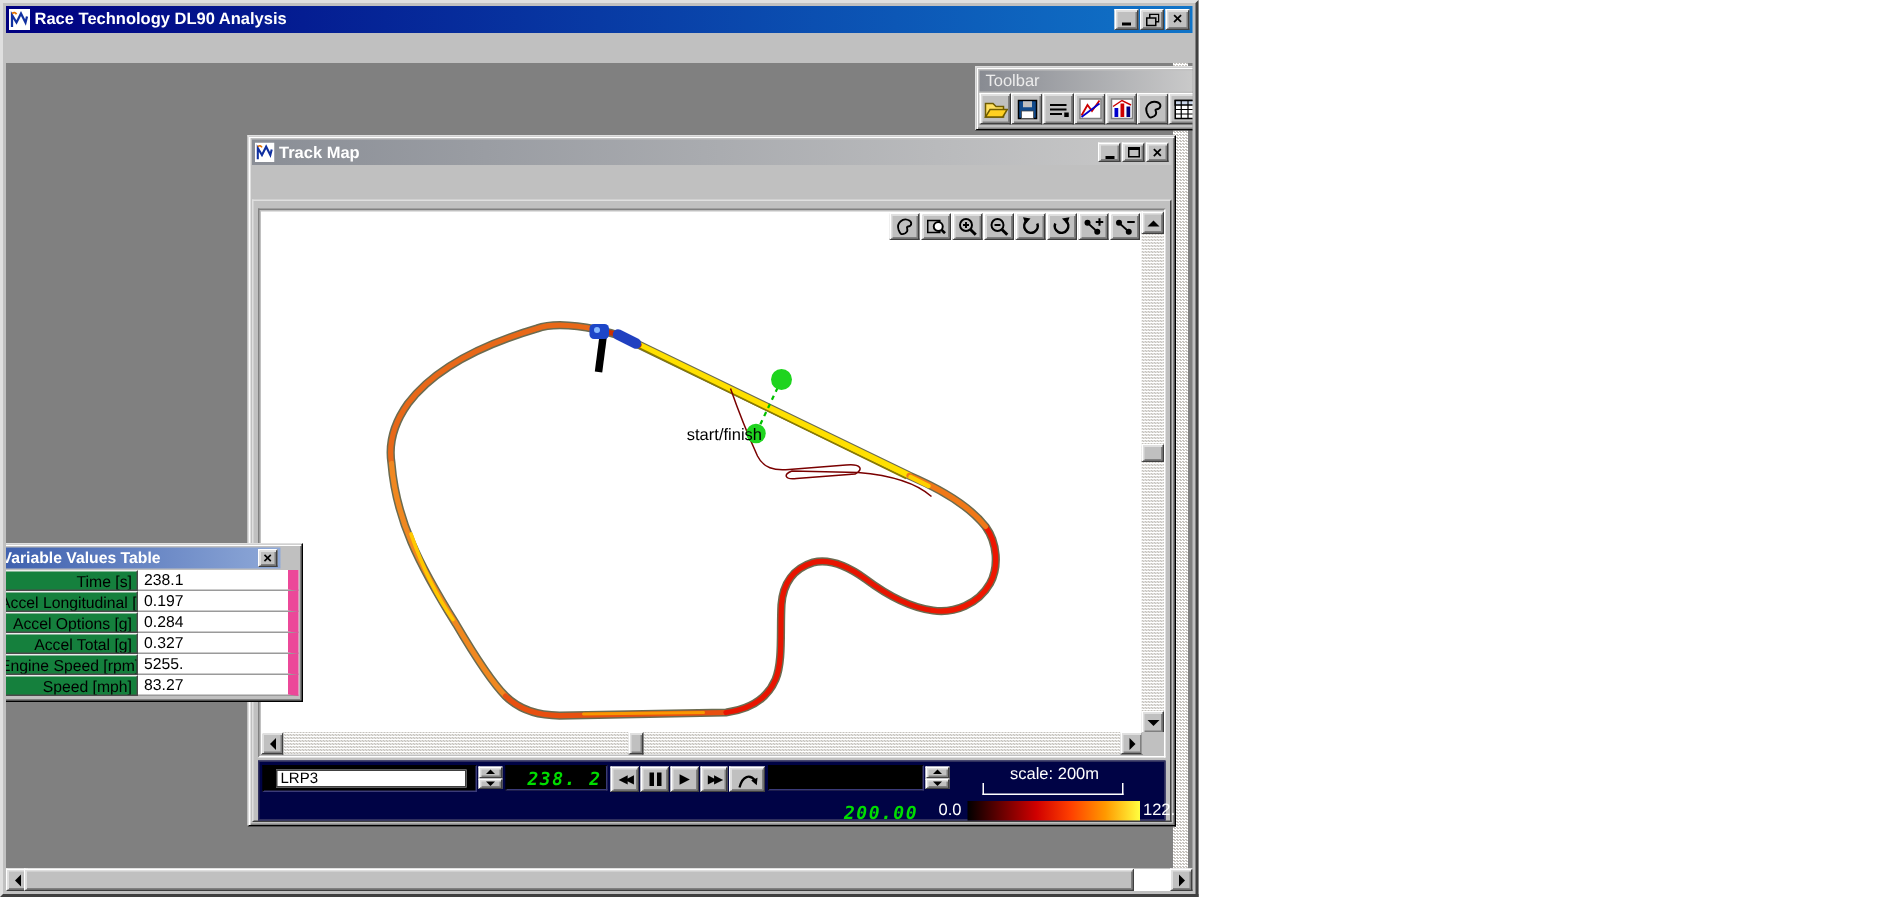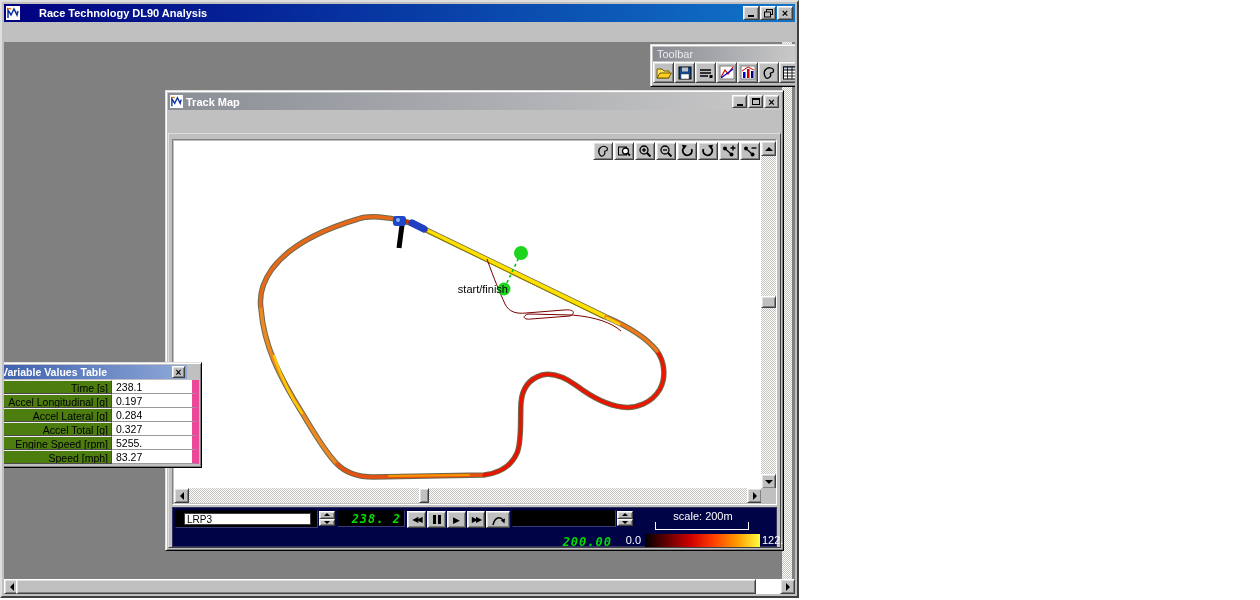--- a/index.html
+++ b/index.html
@@ -16,21 +16,21 @@
              background-size:2px 2px; }
   .wbtn { width:16px; height:14px; display:flex; align-items:center; justify-content:center;
           font-size:9px; font-weight:bold; color:#000; }
   .ttext { color:#fff; font-weight:bold; font-size:11px; white-space:nowrap; }
 
   
   #app { position:absolute; left:0; top:0; width:799px; height:598px; background:#c0c0c0;
          border:2px solid; border-color:#dfdfdf #404040 #404040 #dfdfdf; }
   #titlebar { position:absolute; left:2px; top:2px; width:791px; height:18px;
               background:linear-gradient(90deg,#000080,#1074c8);
-              display:flex; align-items:center; padding:0 2px; gap:19px; }
+              display:flex; align-items:center; padding:0 2px; gap:3px; }
   #titlebar .btns { margin-left:auto; display:flex; gap:1px; }
   #menubar { position:absolute; left:2px; top:20px; width:791px; height:18px; background:#c8c5bf;
              display:flex; align-items:center; box-shadow:0 1px 0 #808080, 0 2px 0 #f0f0f0; }
   .menu-item { font-size:11px; color:#000; padding:2px 7px; }
   #client { position:absolute; left:2px; top:40px; width:791px; height:541px; background:#808080;
             overflow:hidden; }
   #client-vtrack { position:absolute; right:3px; top:0; width:10px; height:100%; }
   #app-hscroll { position:absolute; left:2px; bottom:2px; width:791px; height:15px; background:#fff; }
   #app-hscroll .thumb { position:absolute; left:12px; top:0; width:740px; height:15px; }
   .arrow-btn { position:absolute; width:15px; height:15px; display:flex; align-items:center; justify-content:center; }
@@ -99,21 +99,21 @@
   #legend-max { position:absolute; left:589px; top:26px; width:42px; color:#fff; font-size:11px; }
 
   
   #vvtWin { left:-8px; top:320px; width:206px; height:106px; }
   #vvtWin .tbar { position:absolute; left:2px; top:2px; right:14px; height:14px;
                   background:linear-gradient(90deg,#3d5fae,#8fa9d8);
                   display:flex; align-items:center; padding:0 2px; }
   #vvtWin .tbar .ttext { font-size:10.5px; }
   #vvt-rows { position:absolute; left:2px; top:17px; right:2px; }
   .vvt-row { display:flex; height:14px; }
-  .vvt-label { width:113px; background:#4d7c0f; font-size:10.5px; text-align:right; padding:1px 3px 0 0;
+  .vvt-label { width:93px; background:#15803d; font-size:10.5px; text-align:right; padding:1px 3px 0 0;
                border:1px solid; border-color:#ececec #4a4a4a #4a4a4a #ececec; white-space:nowrap; overflow:hidden; }
   .vvt-value { flex:1; background:#fff; font-size:10.5px; padding:1px 0 0 4px;
                border-bottom:1px solid #9a9a9a; border-right:7px solid #ec4899; }
   u { text-decoration:underline; }
 </style>
 </head>
 <body>
 
 <div id="app">
 
@@ -412,21 +412,21 @@
       <div id="vvt-rows">
         <div class="vvt-row">
             <div class="vvt-label">Time [s]</div>
             <div class="vvt-value">238.1</div>
           </div>
         <div class="vvt-row">
             <div class="vvt-label">Accel Longitudinal [g]</div>
             <div class="vvt-value">0.197</div>
           </div>
         <div class="vvt-row">
-            <div class="vvt-label">Accel Lateral [g]</div>
+            <div class="vvt-label">Accel Options [g]</div>
             <div class="vvt-value">0.284</div>
           </div>
         <div class="vvt-row">
             <div class="vvt-label">Accel Total [g]</div>
             <div class="vvt-value">0.327</div>
           </div>
         <div class="vvt-row">
             <div class="vvt-label">Engine Speed [rpm]</div>
             <div class="vvt-value">5255.</div>
           </div>

